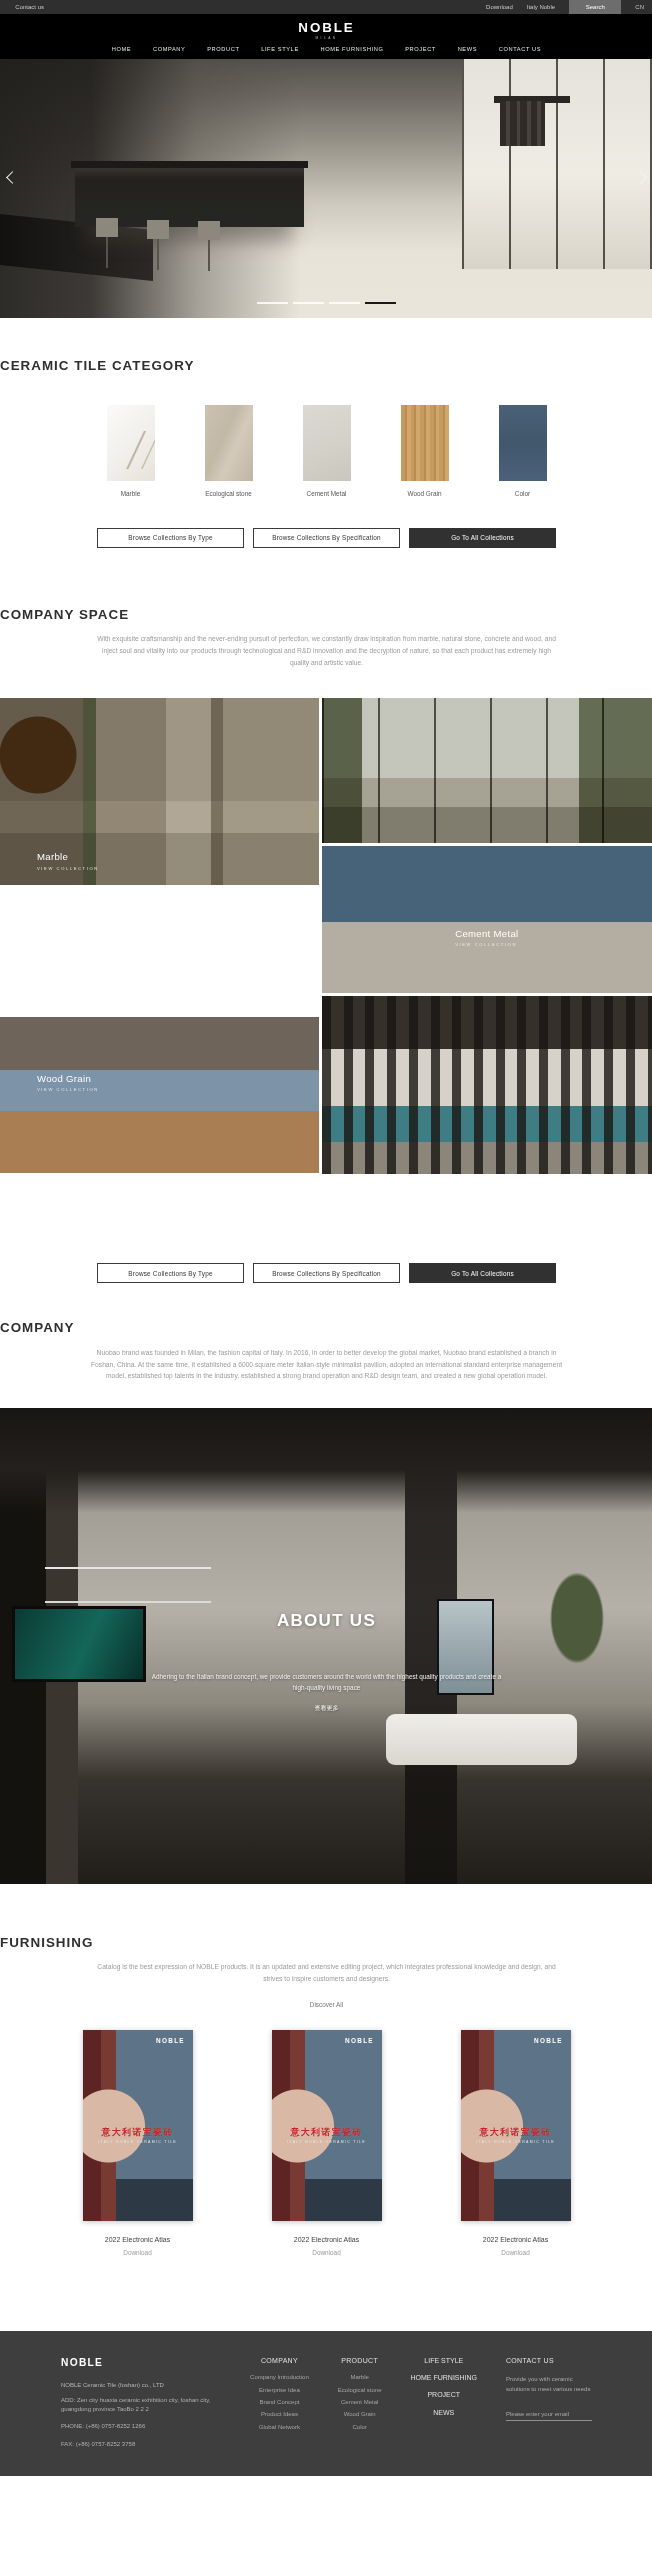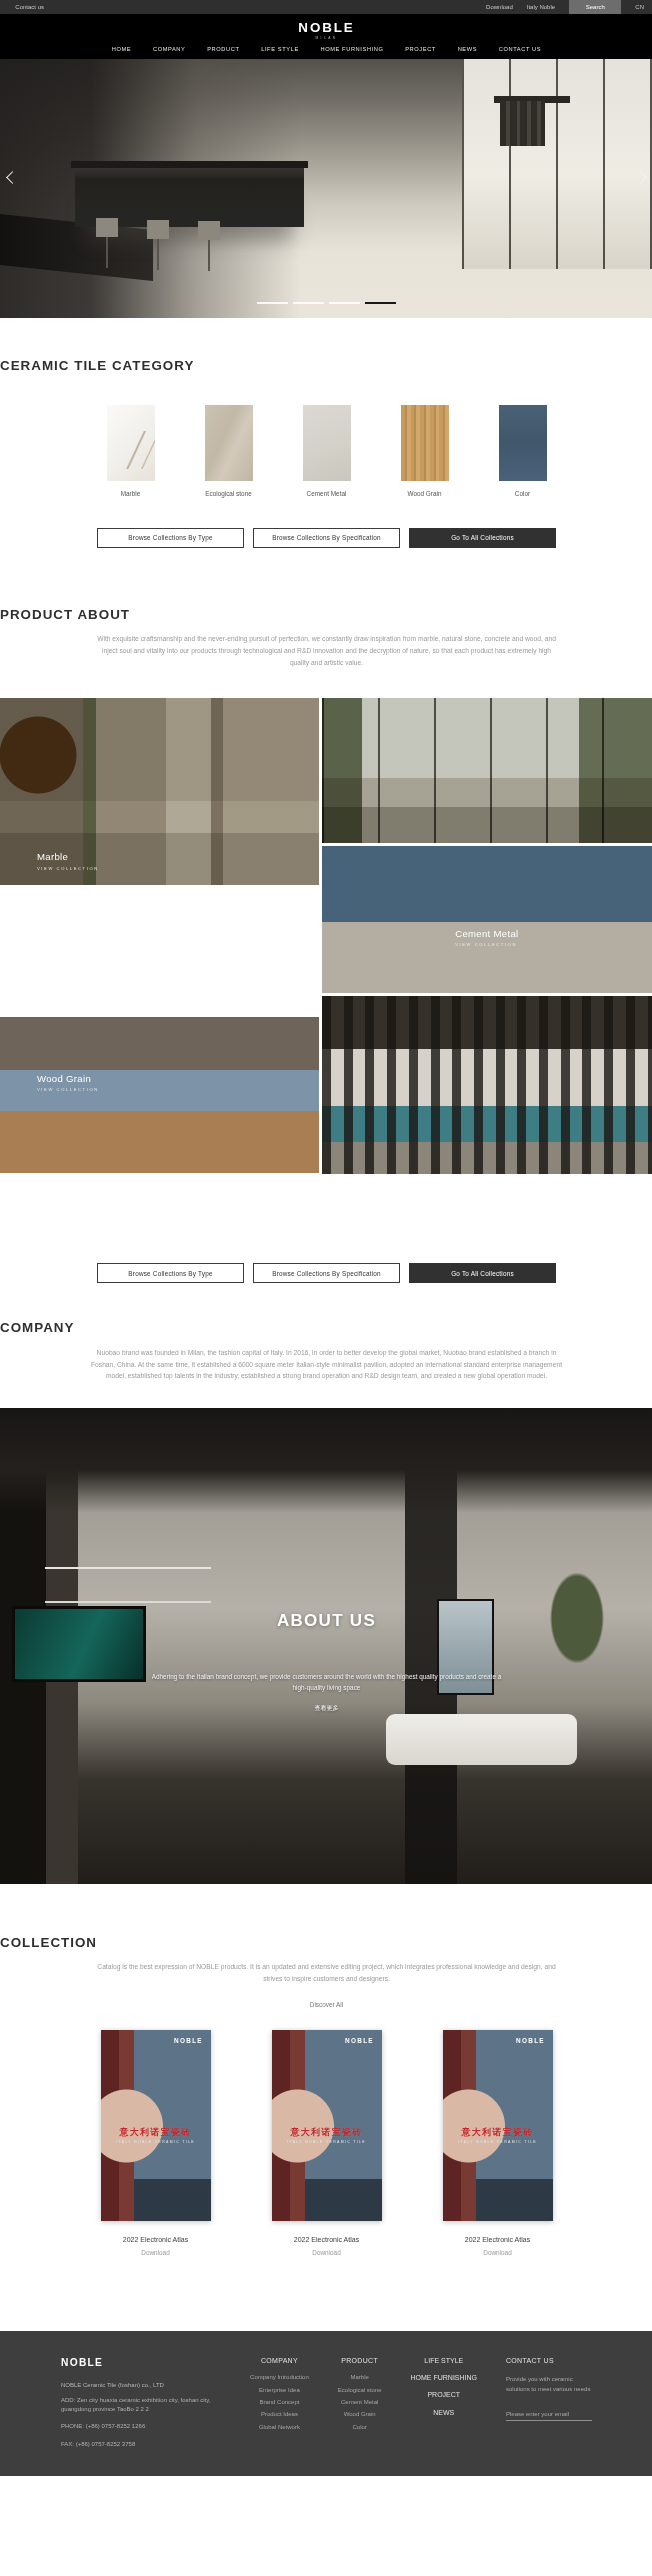--- a/index.html
+++ b/index.html
@@ -120,21 +120,21 @@
      background: radial-gradient(ellipse 45px 76px at 45px 57px, #4d5a3c 0 55%, rgba(0,0,0,0) 60%); }
   .about-screenR { position:absolute; right:159px; top:191px; width:57px; height:96px; background:linear-gradient(180deg,#b8c4c8,#7e8f96); border:2.5px solid #111; }
   .about-copy { position:absolute; left:0; right:0; top:203px; text-align:center; color:#fff; }
   .about-copy .a-title { font-size:17px; font-weight:bold; letter-spacing:1.3px; text-shadow:0 0.6px 3.8px rgba(0,0,0,.35); }
   .about-copy .a-desc { margin:40px auto 0; width:357px; font-size:6.4px; line-height:1.8; color:#f3f3f3; text-shadow:0 0.6px 2.5px rgba(0,0,0,.45); }
   .about-copy .a-more { display:inline-block; margin-top:10.2px; font-size:6px; color:#fff; cursor:pointer; text-shadow:0 0.6px 2.5px rgba(0,0,0,.45); }
 
   
   .catalogue { padding-top:51px; }
   .catalogue .discover { display:block; margin:16.6px auto 0; width:max-content; font-size:6.4px; color:#777; cursor:pointer; }
-  .covers { margin-top:21.7px; display:flex; justify-content:center; gap:61px; }
+  .covers { margin-top:21.7px; display:flex; justify-content:center; gap:79px; }
   .cover-wrap { width:110px; text-align:center; }
   .cover { position:relative; width:110px; height:191px; cursor:pointer; box-shadow:0 1.3px 5.1px rgba(0,0,0,.25);
     background:
       radial-gradient(circle 41px at 25.5px 96px, #d9b9a6 0 36px, rgba(0,0,0,0) 37px),
       linear-gradient(90deg, #5e2424 0 16%, #7a3a34 16% 30%, rgba(0,0,0,0) 30%),
       linear-gradient(180deg, #5d7488 0 78%, #2d3a46 78% 100%);
   }
   .cover .c-brand { position:absolute; top:7.6px; right:7.6px; color:#fff; font-size:6.4px; font-weight:bold; letter-spacing:1.3px; }
   .cover .c-title { position:absolute; top:96px; left:0; right:0; text-align:center; color:#c3262b; font-size:9px; font-weight:bold; letter-spacing:1.3px; text-shadow:0 0 1.3px rgba(255,255,255,.25); }
   .cover .c-sub { position:absolute; top:110px; left:0; right:0; text-align:center; color:#e4e7ea; font-size:3.5px; letter-spacing:1.3px; }
@@ -238,21 +238,21 @@
     </div>
   </div>
   <div class="btn-row">
     <div class="btn outline">Browse Collections By Type</div>
     <div class="btn outline">Browse Collections By Specification</div>
     <div class="btn dark">Go To All Collections</div>
   </div>
 </div>
 
 <div class="product-space">
-  <h2 class="section-title">PRODUCT ABOUT</h2>
+  <h2 class="section-title">COMPANY SPACE</h2>
   <p class="section-para">With exquisite craftsmanship and the never-ending pursuit of perfection, we constantly draw inspiration from marble, natural stone, concrete and wood, and inject soul and vitality into our products through technological and R&amp;D innovation and the decryption of nature, so that each product has extremely high quality and artistic value.</p>
 
   <div class="gallery">
     <div class="g-col left">
       <div class="g-item ph-a">
         <div class="overlay" style="bottom:14px;">
           <div class="olabel">Marble</div>
           <div class="octa">VIEW COLLECTION</div>
         </div>
       </div>
@@ -295,21 +295,21 @@
   <div class="about-plant"></div>
   <div class="about-sofa"></div>
   <div class="about-copy">
     <div class="a-title">ABOUT US</div>
     <div class="a-desc">Adhering to the Italian brand concept, we provide customers around the world with the highest quality products and create a high-quality living space</div>
     <span class="a-more">查看更多</span>
   </div>
 </div>
 
 <div class="catalogue">
-  <h2 class="section-title">COLLECTION</h2>
+  <h2 class="section-title">FURNISHING</h2>
   <p class="section-para">Catalog is the best expression of NOBLE products. It is an updated and extensive editing project, which integrates professional knowledge and design, and strives to inspire customers and designers.</p>
   <span class="discover">Discover All</span>
 
   <div class="covers">
     <div class="cover-wrap">
       <div class="cover">
         <span class="c-brand">NOBLE</span>
         <div class="c-title">意大利诺宝瓷砖</div>
         <div class="c-sub">ITALY NOBLE CERAMIC TILE</div>
       </div>

